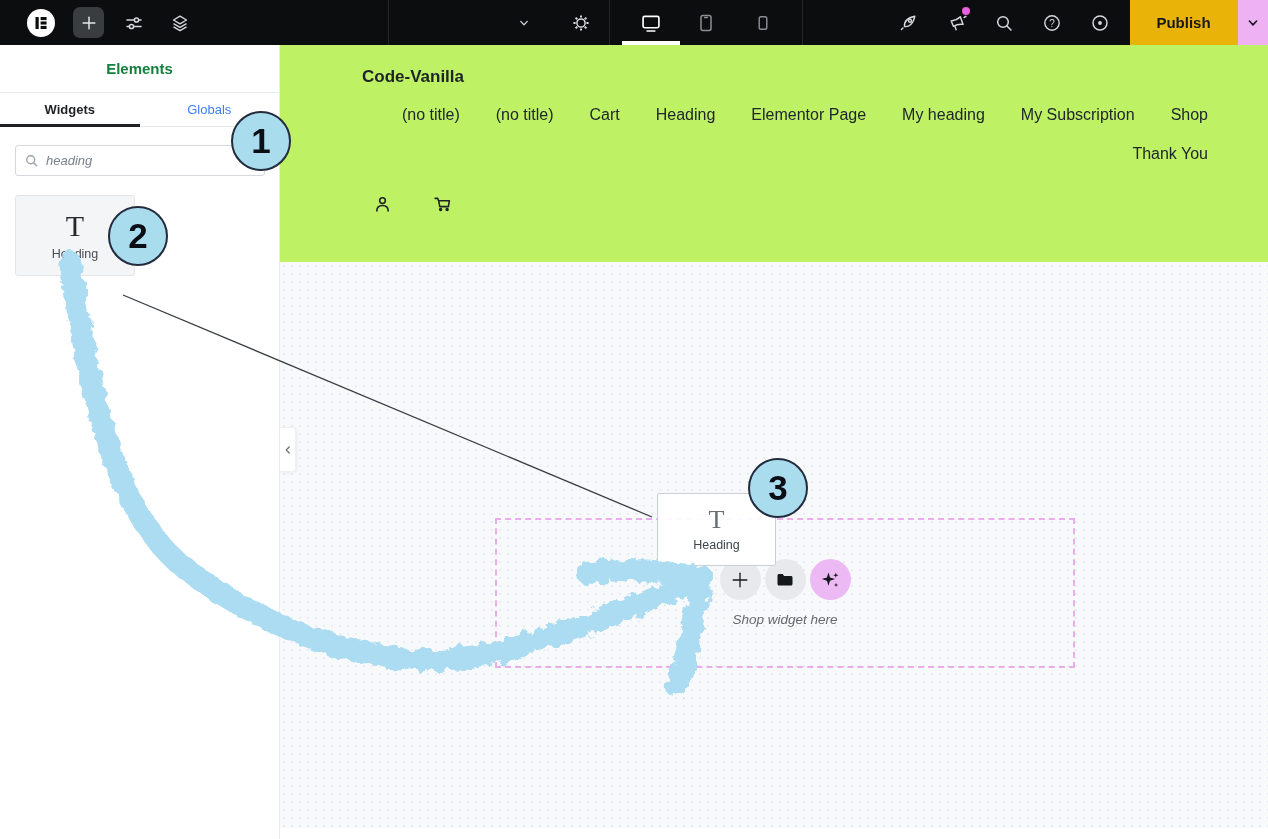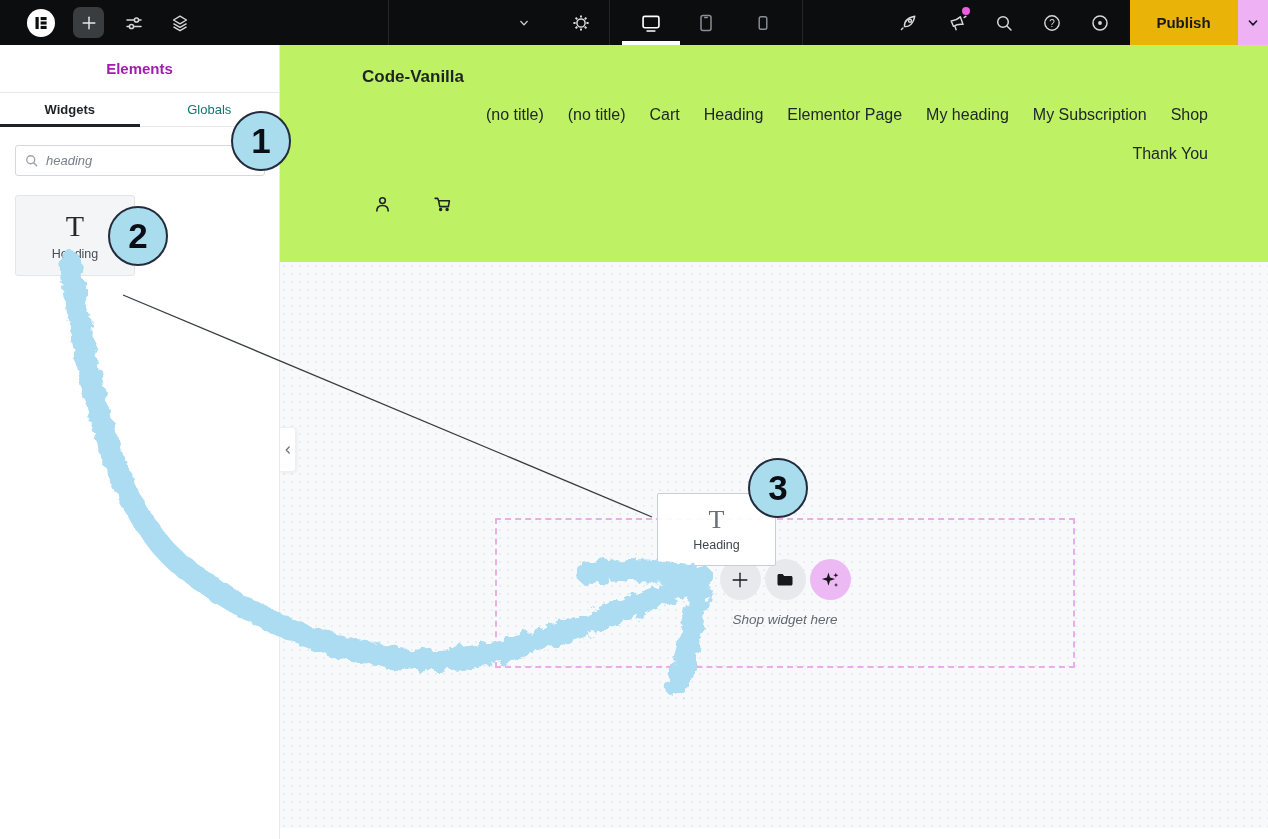--- a/index.html
+++ b/index.html
@@ -28,41 +28,41 @@
   .tb-search { left:994px; width:20px; }
   .tb-help { left:1042px; width:20px; }
   .tb-eye { left:1090px; width:20px; }
   .publish-btn { position:absolute; left:1130px; top:0; width:107px; height:45px; background:#eab308; color:#17191c;
     font-size:15px; font-weight:700; display:flex; align-items:center; justify-content:center; cursor:pointer; }
   .publish-more { position:absolute; left:1237px; top:0; width:31px; height:45px; background:#eeb2f4; border-left:1px solid #d793e0;
     display:flex; align-items:center; justify-content:center; color:#17191c; cursor:pointer; }
 
   
   .panel { position:absolute; left:0; top:45px; width:280px; height:794px; background:#ffffff; border-right:1px solid #e9ecef; z-index:10; }
-  .panel-title { height:48px; display:flex; align-items:center; justify-content:center; font-size:15px; font-weight:700; color:#a21caf; border-bottom:1px solid #e6e9ec; }
+  .panel-title { height:48px; display:flex; align-items:center; justify-content:center; font-size:15px; font-weight:700; color:#15803d; border-bottom:1px solid #e6e9ec; }
   .panel-tabs { display:flex; height:34px; border-bottom:1px solid #e6e9ec; }
-  .panel-tab { flex:1; display:flex; align-items:center; justify-content:center; font-size:13px; color:#0f766e; cursor:pointer; position:relative; }
+  .panel-tab { flex:1; display:flex; align-items:center; justify-content:center; font-size:13px; color:#3b82f6; cursor:pointer; position:relative; }
   .panel-tab.active { color:#1f2124; font-weight:600; }
   .panel-tab.active::after { content:""; position:absolute; left:0; right:0; bottom:-1px; height:3px; background:#1f2124; }
   .search-wrap { margin:18px 15px 0 15px; position:relative; }
   .search-wrap svg { position:absolute; left:9px; top:8px; }
   .search-input { width:250px; height:31px; border:1px solid #d5d8dc; border-radius:3px; padding:0 8px 0 30px;
     font-family:"Liberation Sans", sans-serif; font-size:13px; font-style:italic; color:#79828b; background:#fff; outline:none; }
   .widget-card { margin:19px 0 0 15px; width:120px; height:81px; background:#f4f5f7; border:1px solid #e3e6e9; border-radius:3px;
     display:flex; flex-direction:column; align-items:center; justify-content:center; gap:6px; cursor:grab; }
   .widget-glyph { font-family:"Liberation Serif", serif; font-size:30px; line-height:30px; color:#23282d; font-weight:400; }
   .widget-label { font-size:12.5px; color:#454c53; }
   .panel-collapse { position:absolute; left:280px; top:427px; width:16px; height:45px; background:#ffffff; border:1px solid #eef0f2; border-left:none;
     border-radius:0 4px 4px 0; display:flex; align-items:center; justify-content:center; color:#69727d; cursor:pointer; z-index:11; box-shadow:1px 1px 3px rgba(0,0,0,0.06); }
 
   
   .canvas-header { position:absolute; left:280px; top:45px; width:988px; height:217px; background:#bef264; }
   .site-title { padding:22px 0 0 82px; font-size:17px; font-weight:700; color:#1d2327; }
   .nav-rows { display:flex; flex-direction:column; align-items:flex-end; gap:21px; margin-top:19px; padding-right:60px; }
-  .nav-row { display:flex; gap:24px; }
+  .nav-row { display:flex; gap:36px; }
   .nav-link { font-size:16px; color:#20262c; cursor:pointer; white-space:nowrap; }
   .header-icons { display:flex; gap:39px; margin-top:31px; padding-left:92px; color:#1d2327; }
   .header-icons span { cursor:pointer; }
 
   .canvas-body { position:absolute; left:280px; top:262px; width:988px; height:566px; background:#f8f9fb;
     background-image:radial-gradient(circle, #e9edf3 1px, transparent 1.3px); background-size:8px 8px; }
   .canvas-bottom { position:absolute; left:280px; top:828px; width:988px; height:11px; background:#ffffff; }
 
   .dropzone { position:absolute; left:495px; top:518px; width:580px; height:150px; border:2px dashed #ecabe9; z-index:5; }
   .dz-buttons { position:absolute; left:495px; top:559px; width:580px; display:flex; justify-content:center; gap:4px; z-index:6; }

